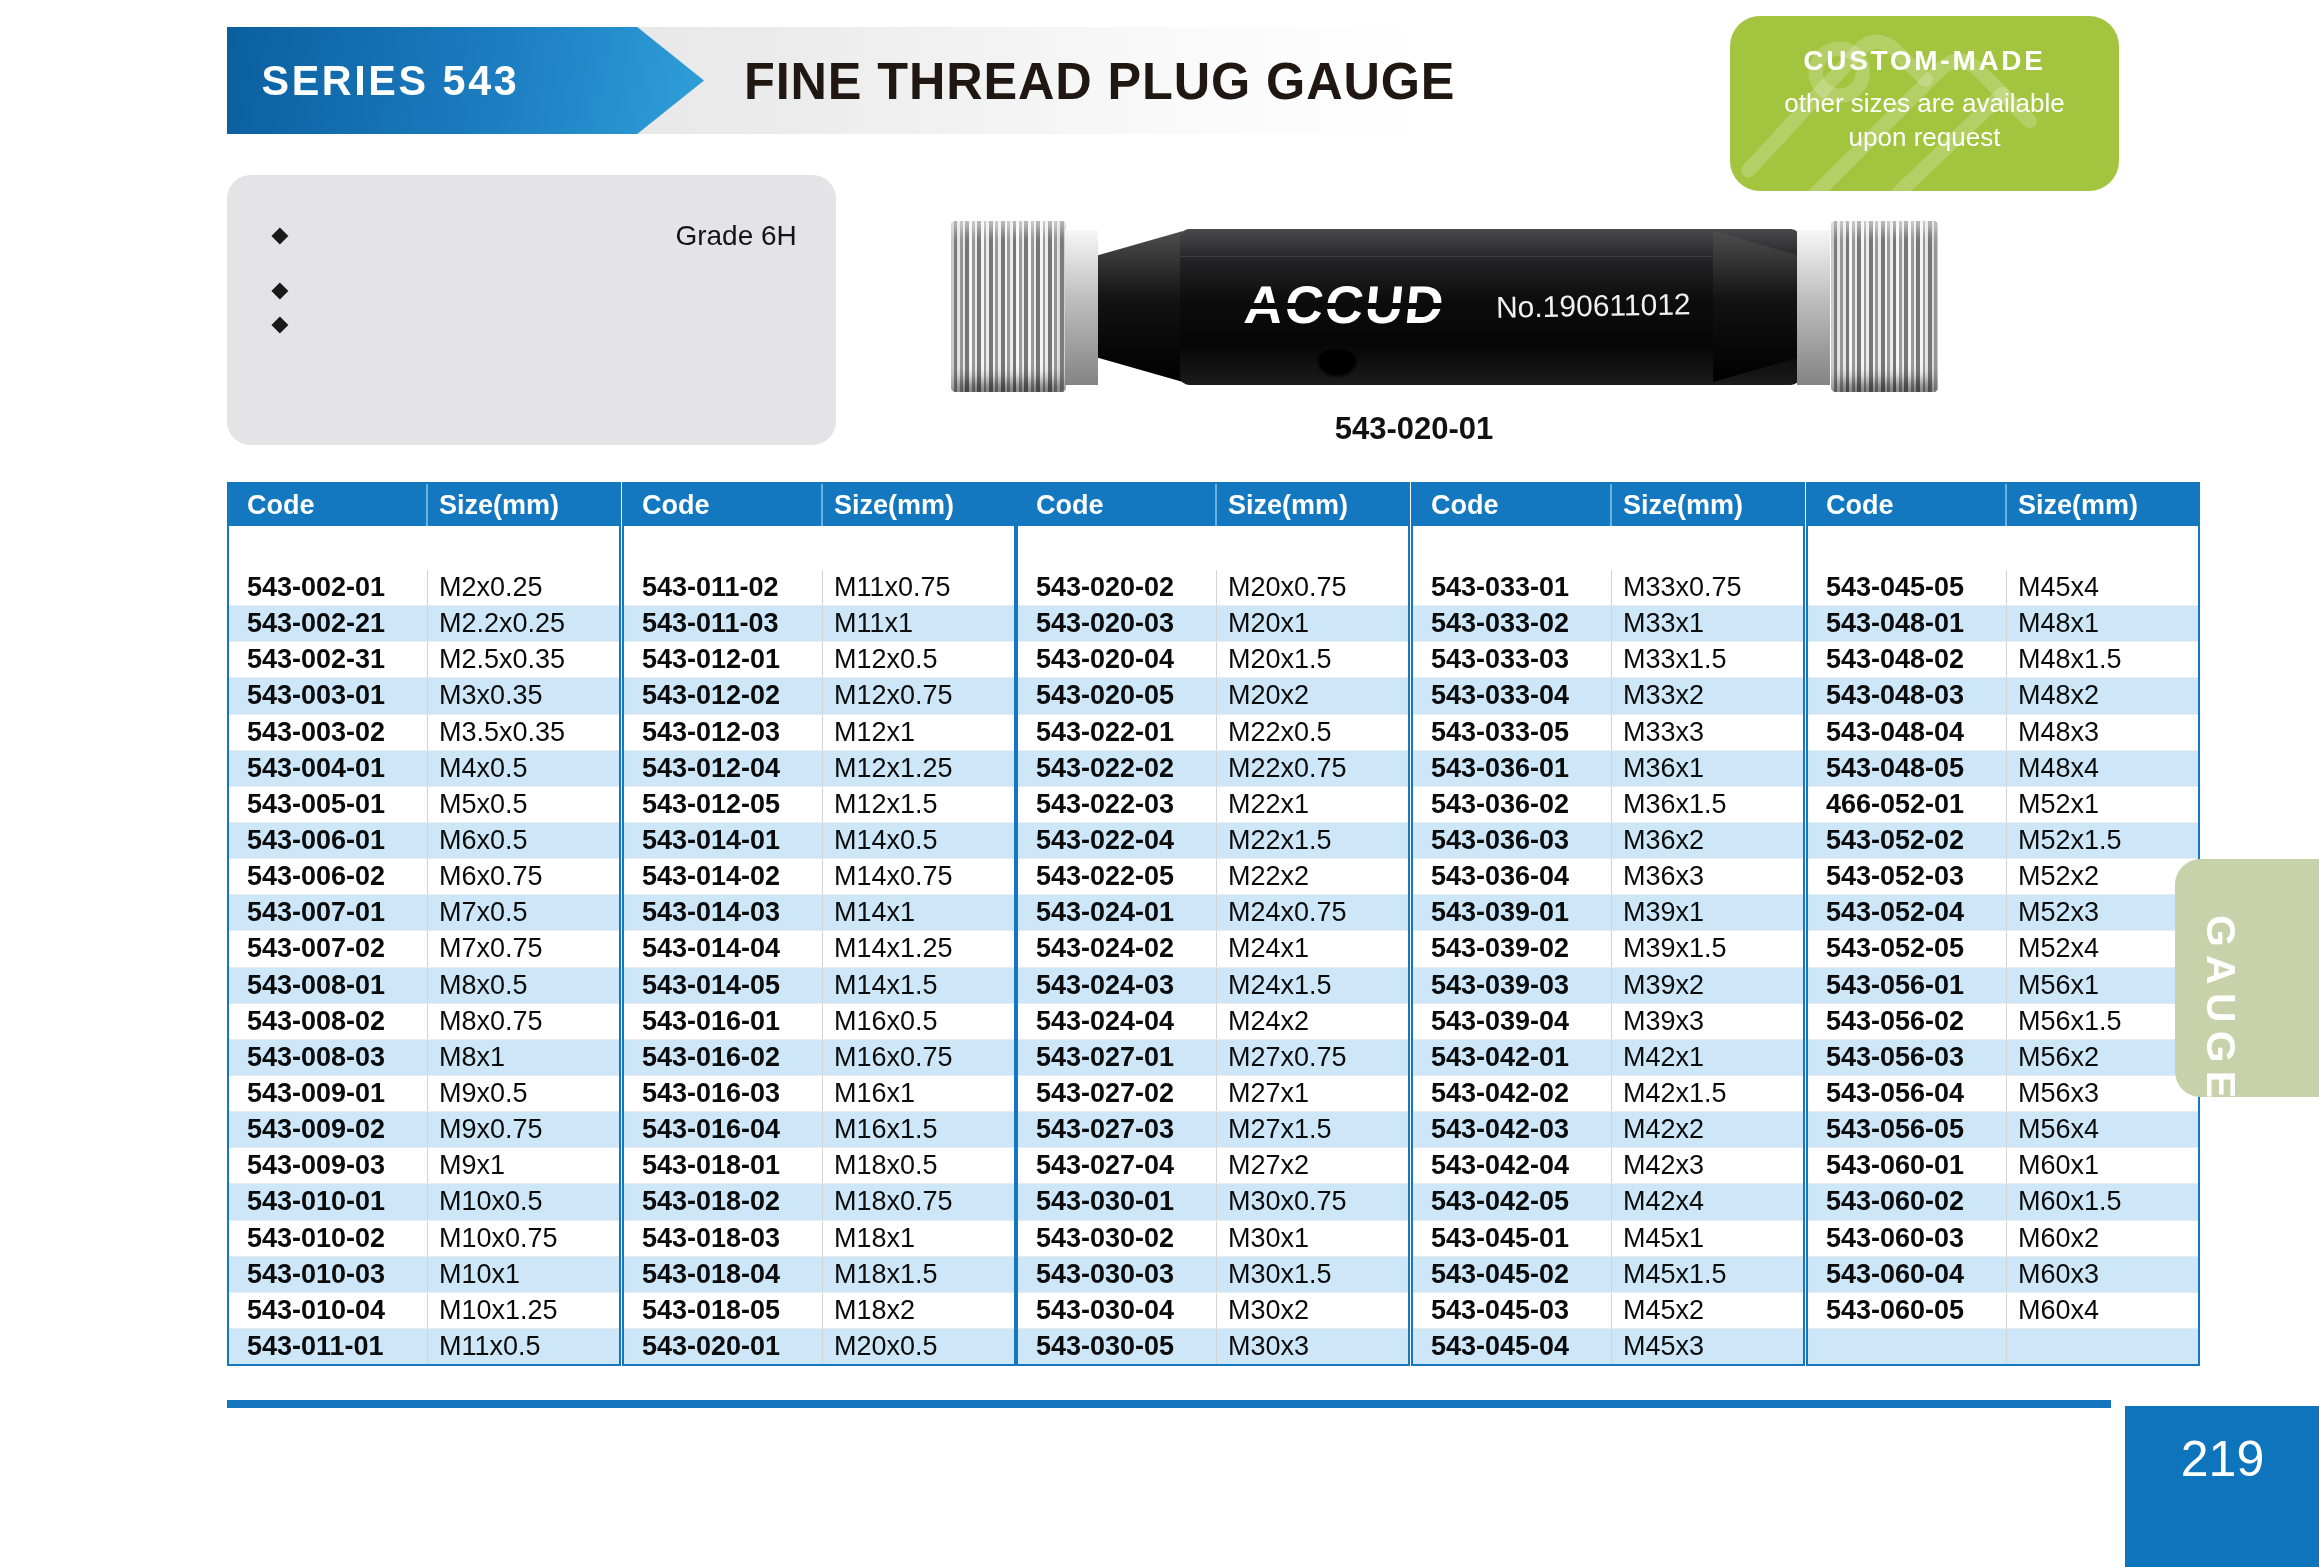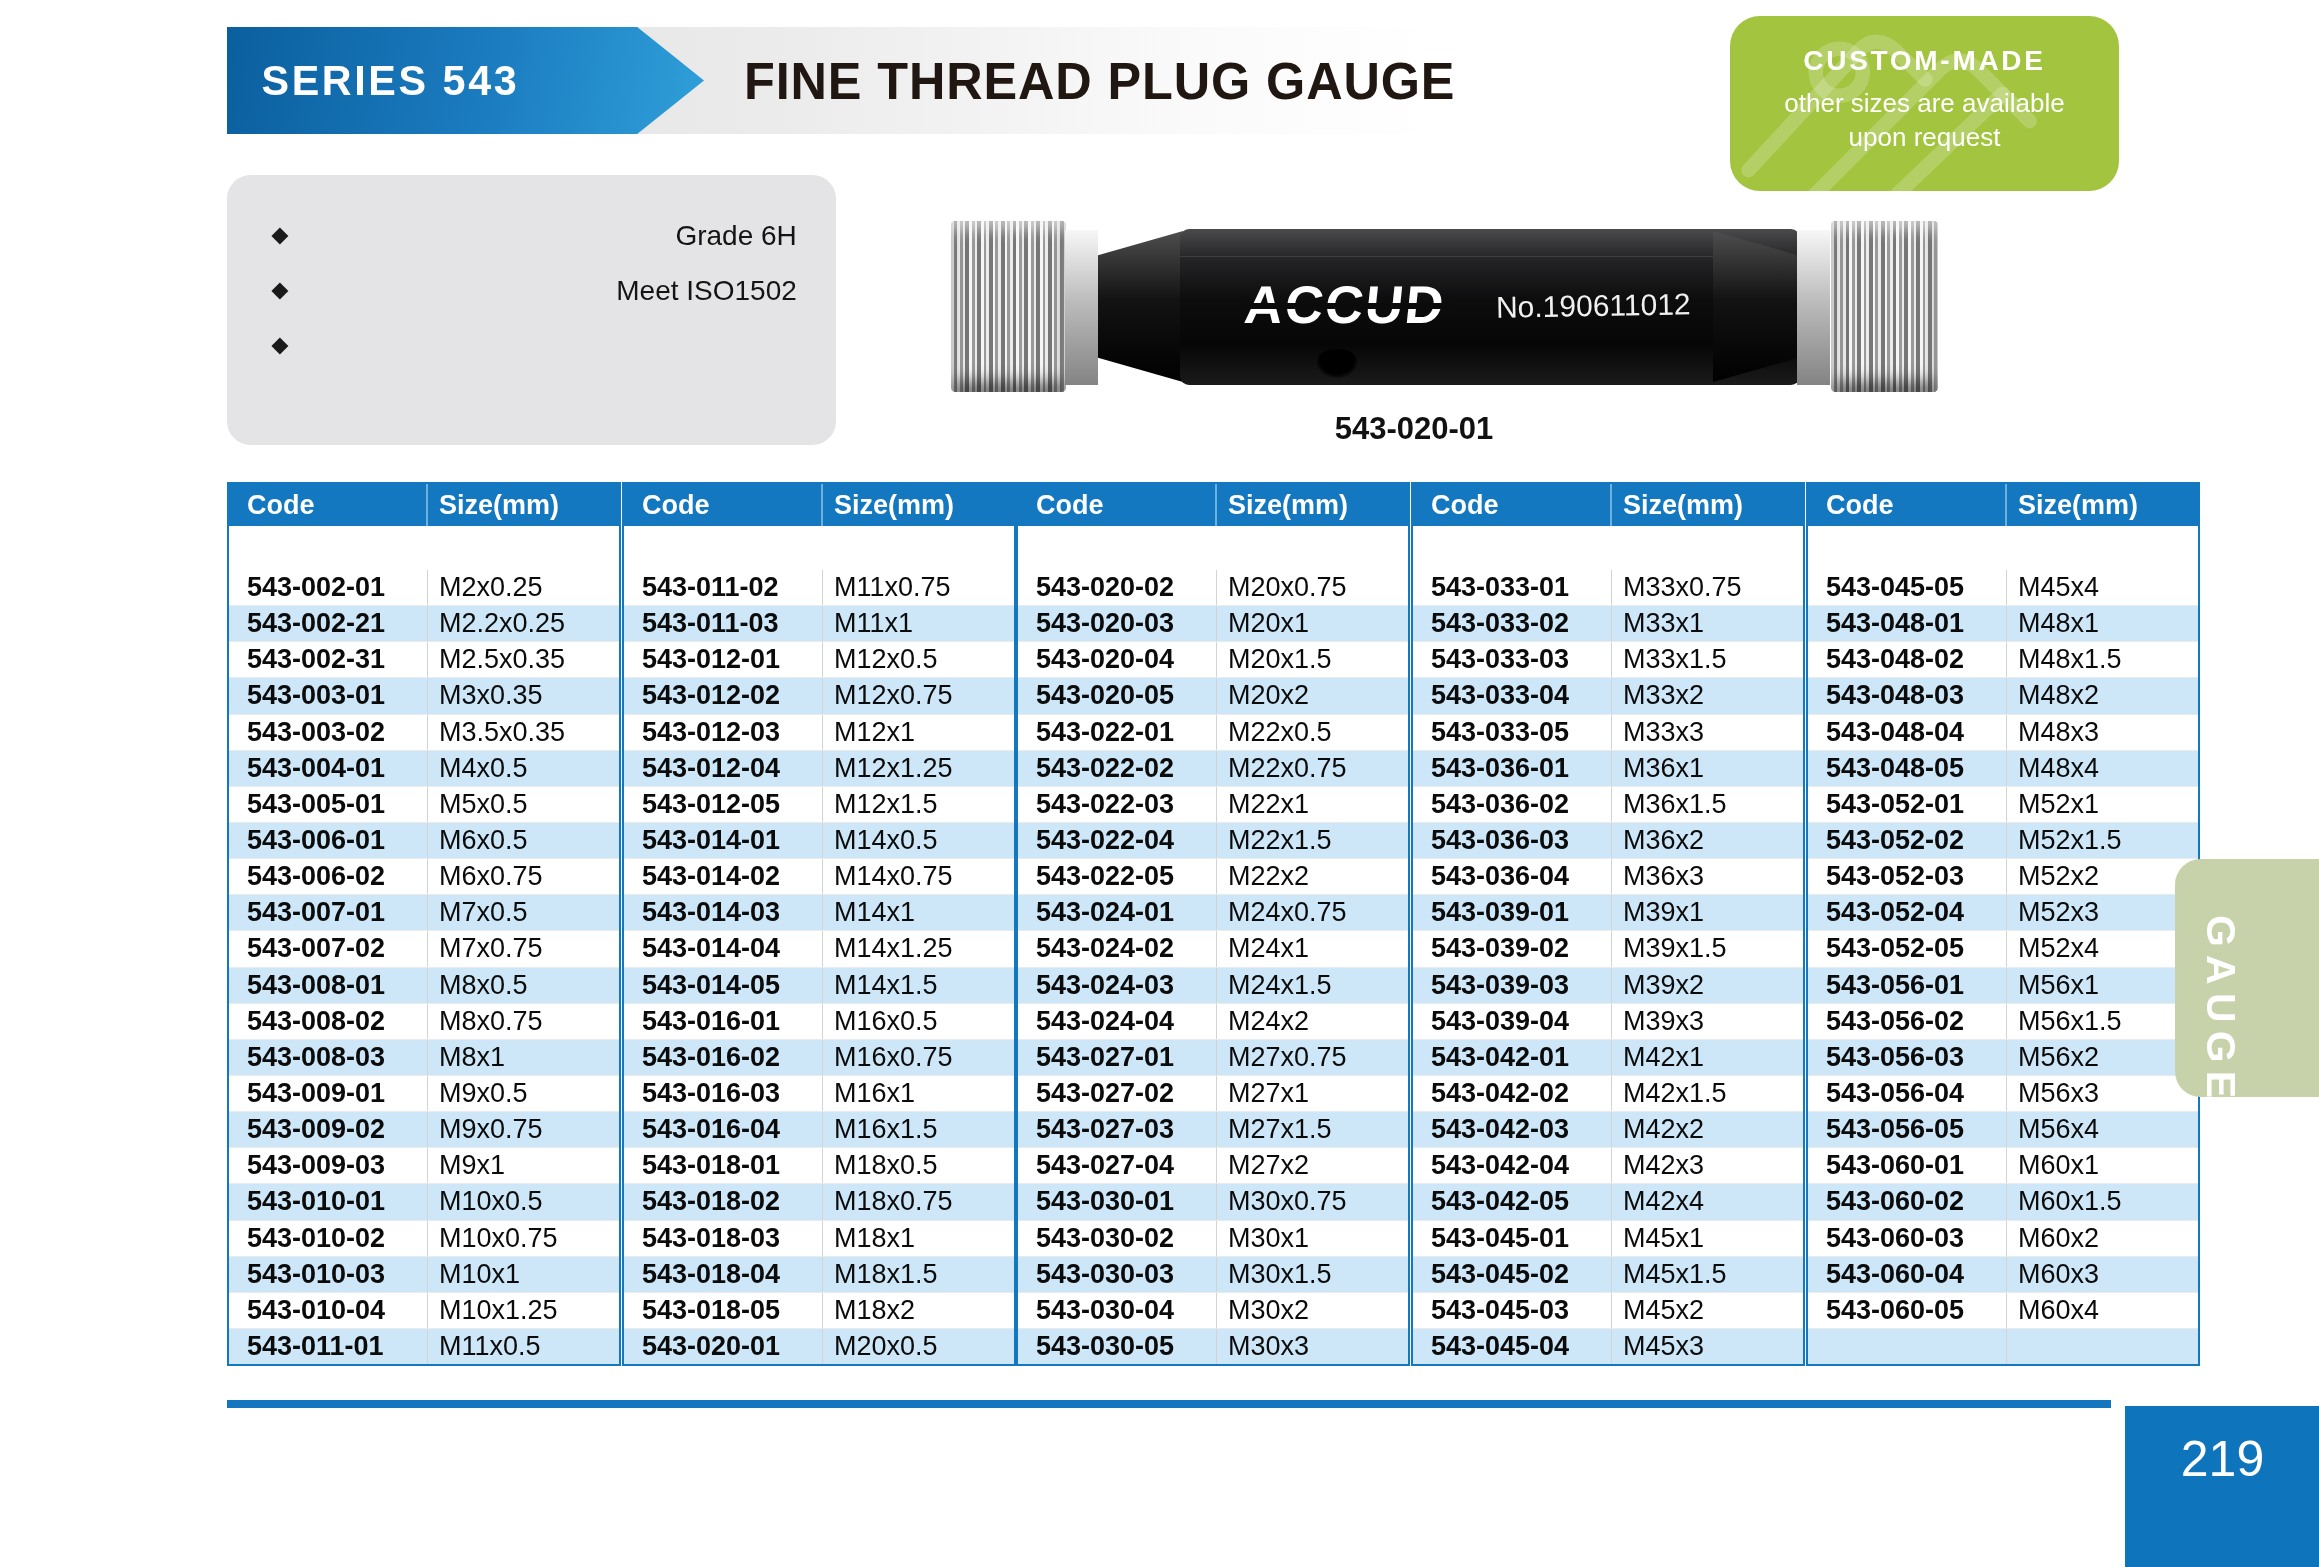--- a/index.html
+++ b/index.html
@@ -113,21 +113,20 @@
   <div class="badge-line">upon request</div>
 </div>
 
 <div class="features">
   <div class="feature-item">
     <span class="bullet"></span>
     <span class="feature-text">Grade 6H</span>
   </div>
   <div class="feature-item">
     <span class="bullet"></span>
-    <span class="feature-text">Meet ISO1502</span>
   </div>
   <div class="feature-item">
     <span class="bullet"></span>
   </div>
 </div>
 
 <div class="product">
   <div class="thread left"></div>
   <div class="collar left"></div>
   <div class="cone left"></div>
@@ -550,21 +549,21 @@
       </div>
       <div class="trow">
         <div class="td-code">543-048-04</div>
         <div class="td-size">M48x3</div>
       </div>
       <div class="trow alt">
         <div class="td-code">543-048-05</div>
         <div class="td-size">M48x4</div>
       </div>
       <div class="trow">
-        <div class="td-code">543-052-01</div>
+        <div class="td-code">466-052-01</div>
         <div class="td-size">M52x1</div>
       </div>
       <div class="trow alt">
         <div class="td-code">543-052-02</div>
         <div class="td-size">M52x1.5</div>
       </div>
       <div class="trow">
         <div class="td-code">543-052-03</div>
         <div class="td-size">M52x2</div>
       </div>

